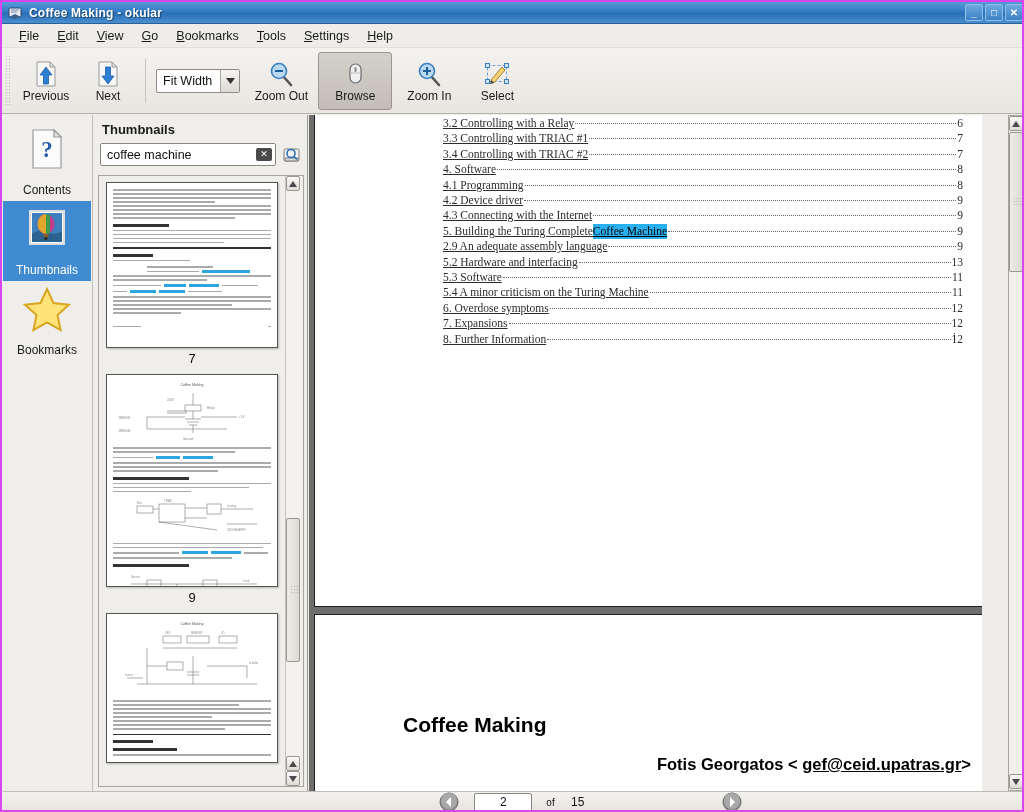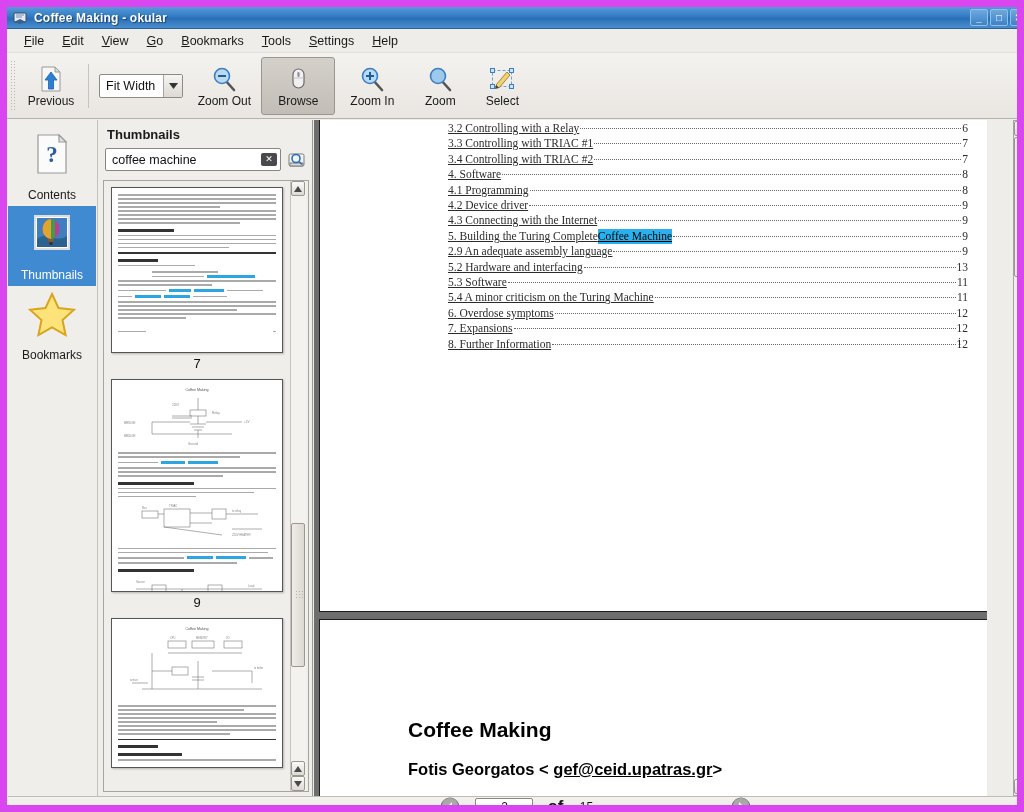--- a/index.html
+++ b/index.html
@@ -7,21 +7,21 @@
     margin: 0; padding: 0;
     width: 1024px; height: 812px;
     overflow: hidden;
     font-family: "Liberation Sans", sans-serif;
     background: #d6d2ca;
   }
   #app {
     position: relative;
     width: 1024px; height: 812px;
     background: #efedea;
-    border: 7px solid #d946ef;
+    border: 2px solid #d946ef;
     overflow: hidden;
   }
 
   
   .titlebar {
     position: absolute; left: 0; top: 0; width: 1024px; height: 22px;
     background: linear-gradient(to bottom, #5a9ad8 0%, #317bc4 45%, #2a6fb5 55%, #4a8fd0 100%);
     display: flex; align-items: center;
     border-bottom: 1px solid #2a6098;
   }
@@ -214,20 +214,21 @@
   .titlepage { position: absolute; left: 88px; top: 98px; width: 568px; }
   .doc-h1 {
     font-size: 21px; font-weight: bold; color: #000;
     font-family: "Liberation Sans", sans-serif;
     margin: 0 0 18px 0;
   }
   .doc-h2 {
     font-size: 16.5px; font-weight: bold; color: #000;
     font-family: "Liberation Sans", sans-serif;
     margin: 0 0 6px 0;
+    text-align: right;
   }
   .doc-h2 .mail { text-decoration: underline; }
 
   
   .vscroll {
     position: absolute; width: 16px;
     background: #f2f0ed;
     border: 1px solid #a7a39d;
   }
   .vscroll.doc { left: 1006px; top: 113px; height: 676px; }
@@ -268,21 +269,21 @@
     display: flex; align-items: center; justify-content: center; gap: 14px;
   }
   .pg-nav {
     width: 22px; height: 20px; display: flex; align-items: center; justify-content: center;
   }
   .pg-field {
     width: 58px; height: 19px; background: #fff; border: 1px solid #8a8680;
     border-radius: 2px; font-size: 12px; color: #111;
     display: flex; align-items: center; justify-content: center;
   }
-  .pg-of { font-size: 17px; color: #111; font-weight: bold; }
+  .pg-of { font-size: 10px; color: #111; }
   .pg-total { font-size: 12px; color: #111; min-width: 18px; text-align: center; }
   .pg-spacer { width: 140px; }
 </style>
 </head>
 <body>
 
 <div id="app">
 
   <div class="titlebar">
     <div class="title-icon">
@@ -318,20 +319,30 @@
       <div class="ic">
         <svg width="26" height="28" viewBox="0 0 26 28">
           <path d="M4 2 h13 l5 5 v19 h-18 z" fill="#f7f7f7" stroke="#9a9a9a"></path>
           <path d="M17 2 v5 h5 z" fill="#dcdcdc" stroke="#9a9a9a"></path>
           <path d="M13 7 L19 15 H15.5 V24 H10.5 V15 H7 Z" fill="#2d7fd4" stroke="#1c5fa8" stroke-width="0.8"></path>
         </svg>
       </div>
       <div>Previous</div>
     </div>
 
+    <div class="tb-btn">
+      <div class="ic">
+        <svg width="26" height="28" viewBox="0 0 26 28">
+          <path d="M4 2 h13 l5 5 v19 h-18 z" fill="#f7f7f7" stroke="#9a9a9a"></path>
+          <path d="M17 2 v5 h5 z" fill="#dcdcdc" stroke="#9a9a9a"></path>
+          <path d="M13 24 L7 16 H10.5 V7 H15.5 V16 H19 Z" fill="#2d7fd4" stroke="#1c5fa8" stroke-width="0.8"></path>
+        </svg>
+      </div>
+      <div>Next</div>
+    </div>
 
     <div class="tb-sep"></div>
 
     <div class="zoom-combo">
       <div class="zc-text">Fit Width</div>
       <div class="zc-arrow">
         <svg width="9" height="6" viewBox="0 0 9 6">
             <path d="M0 0 L9 0 L4.5 6 Z" fill="#333"></path>
           </svg>
       </div>
@@ -365,29 +376,20 @@
         <svg width="28" height="28" viewBox="0 0 28 28">
           <line x1="15" y1="15" x2="24" y2="25" stroke="#555" stroke-width="2.6" stroke-linecap="round"></line>
           <circle cx="12" cy="11" r="7.5" fill="#bcd9f2" stroke="#3a7fc0" stroke-width="1.6"></circle>
           <rect x="8" y="10" width="8" height="2" fill="#1b5e9e"></rect>
           <rect x="11" y="7" width="2" height="8" fill="#1b5e9e"></rect>
         </svg>
       </div>
       <div>Zoom In</div>
     </div>
 
-    <div class="tb-btn">
-      <div class="ic">
-        <svg width="28" height="28" viewBox="0 0 28 28">
-          <line x1="15" y1="15" x2="24" y2="25" stroke="#555" stroke-width="2.6" stroke-linecap="round"></line>
-          <circle cx="12" cy="11" r="7.5" fill="#9fc9ec" stroke="#3a7fc0" stroke-width="1.6"></circle>
-        </svg>
-      </div>
-      <div>Zoom</div>
-    </div>
 
     <div class="tb-btn">
       <div class="ic">
         <svg width="28" height="28" viewBox="0 0 28 28">
           <rect x="4.5" y="5.5" width="19" height="16" fill="none" stroke="#6a9fd4" stroke-dasharray="3 2"></rect>
           <rect x="2.5" y="3.5" width="4" height="4" fill="#cfe3f6" stroke="#3a7fc0"></rect>
           <rect x="21.5" y="3.5" width="4" height="4" fill="#cfe3f6" stroke="#3a7fc0"></rect>
           <rect x="2.5" y="19.5" width="4" height="4" fill="#cfe3f6" stroke="#3a7fc0"></rect>
           <rect x="21.5" y="19.5" width="4" height="4" fill="#cfe3f6" stroke="#3a7fc0"></rect>
           <path d="M8 20 L19 7 L22 10 L11 23 Z" fill="#f2d272" stroke="#9a7c22" stroke-width="0.9"></path>

